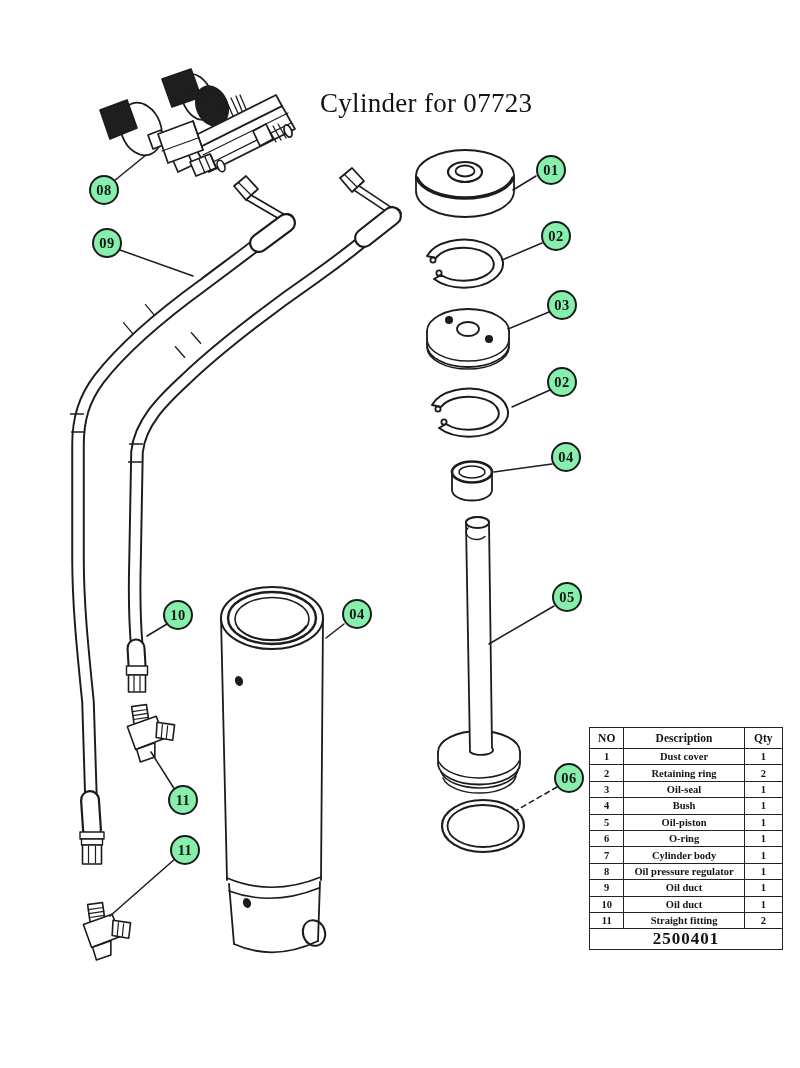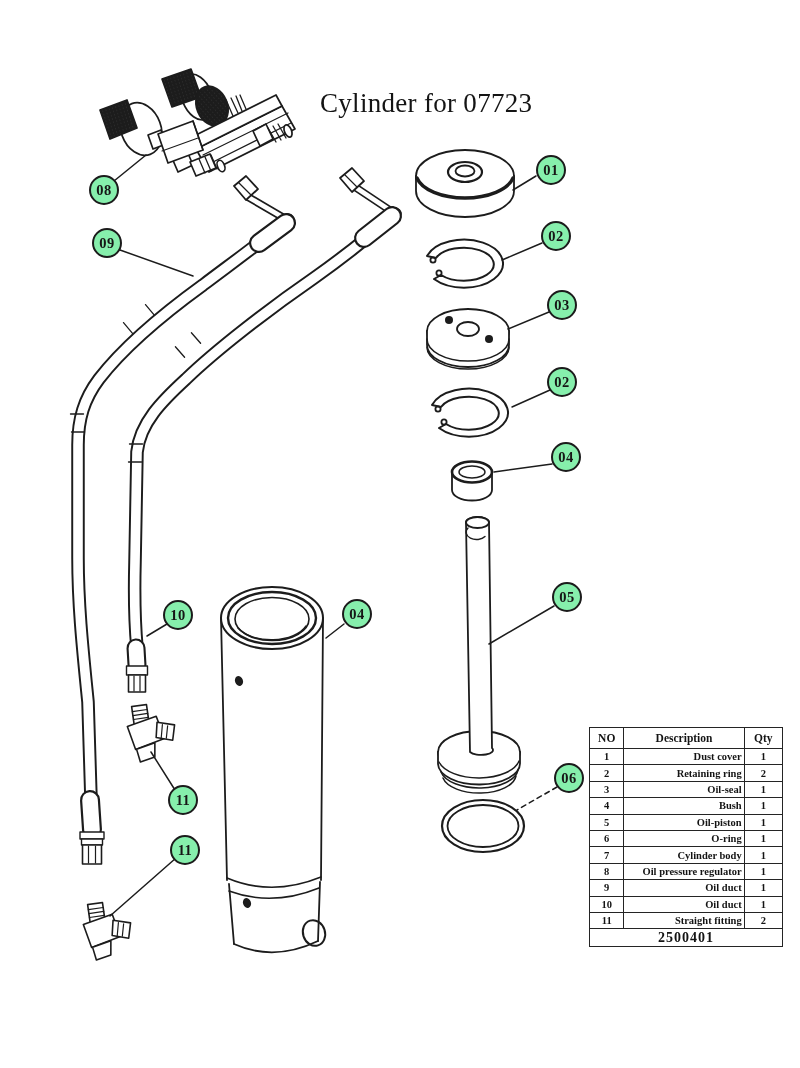--- a/index.html
+++ b/index.html
@@ -24,23 +24,23 @@
     position:absolute;left:589px;top:727px;width:194px;
     border-collapse:collapse;background:#ffffff;
     font-family:"Liberation Serif", serif;color:#141414;z-index:6;padding-left:40px;
   }
   .parts-table th,.parts-table td{
     border:1.6px solid #242424;padding:0 2px;font-weight:700;
   }
   .parts-table thead th{height:20px;font-size:11.5px;text-align:center;}
   .parts-table tbody td{height:15.4px;font-size:10.5px;line-height:11px;}
   .parts-table td.c-no{width:30px;text-align:center;}
-  .parts-table td.c-desc{width:118px;text-align:right;font-family:Liberation Serif, serif;}
+  .parts-table td.c-desc{width:118px;text-align:center;font-family:Liberation Serif, serif;}
   .parts-table td.c-qty{width:34px;text-align:center;}
-  .parts-table tfoot td{height:17px;font-size:14px;text-align:center;letter-spacing:1px;font-family:Liberation Serif, serif;}
+  .parts-table tfoot td{height:17px;font-size:17px;text-align:center;letter-spacing:1px;font-family:Liberation Serif, serif;}
 </style>
 </head>
 <body>
 
 <div class="stage">
 
   <svg class="diagram" width="800" height="1068" viewBox="0 0 800 1068" fill="none" stroke="#1c1c1c" stroke-width="1.8" stroke-linecap="round" stroke-linejoin="round">
 
     <defs>
       <pattern id="knurl" patternUnits="userSpaceOnUse" width="3.4" height="3.4" patternTransform="rotate(-18)">

